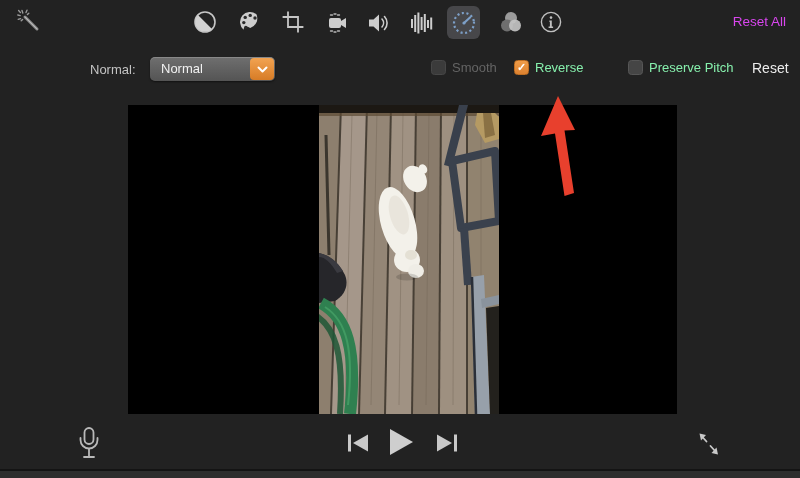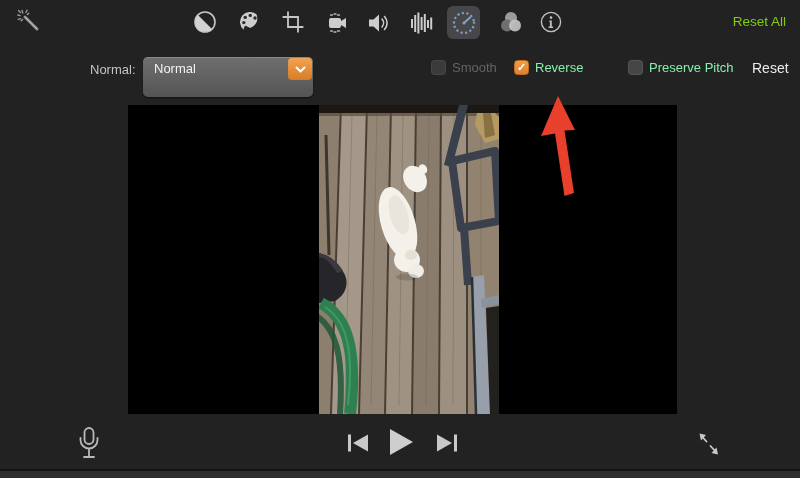--- a/index.html
+++ b/index.html
@@ -3,26 +3,26 @@
 <meta charset="utf-8">
 <style>
   html,body{margin:0;padding:0;}
   body{width:800px;height:478px;overflow:hidden;background:#232323;
        font-family:"Liberation Sans", sans-serif; -webkit-font-smoothing:antialiased;}
   .stage{position:relative;width:800px;height:478px;background:#222222;}
 
   
   .iconbox{position:absolute;display:flex;align-items:center;justify-content:center;}
   .iconbox.selected{background:#47474a;border-radius:6px;}
-  .reset-all{position:absolute;top:14px;right:14px;color:#84cc16;font-size:13.5px;cursor:default;}
+  .reset-all{position:absolute;top:14px;right:14px;color:#d946ef;font-size:13.5px;cursor:default;}
 
   
   .speed-label{position:absolute;left:90px;top:62px;color:#c4c4c4;font-size:13px;}
-  .dropdown{position:absolute;left:143px;top:57px;width:125px;height:40px;border-radius:5px;
-            background:linear-gradient(#6f6f6f,#545454);box-shadow:inset 0 1px 0 rgba(255,255,255,.18),0 1px 2px rgba(0,0,0,.5);padding-left:45px;}
+  .dropdown{position:absolute;left:150px;top:57px;width:125px;height:24px;border-radius:5px;
+            background:linear-gradient(#6f6f6f,#545454);box-shadow:inset 0 1px 0 rgba(255,255,255,.18),0 1px 2px rgba(0,0,0,.5);}
   .dropdown .dd-text{position:absolute;left:11px;top:4px;color:#f2f2f2;font-size:13px;}
   .dropdown .dd-cap{position:absolute;right:1px;top:1px;width:24px;height:22px;border-radius:4px;
             background:linear-gradient(#f2a351,#d77c26);display:flex;align-items:center;justify-content:center;}
   .checkline{position:absolute;top:60px;display:flex;align-items:center;gap:6px;}
   .cb{width:15px;height:15px;border-radius:3.5px;background:#454545;border:1px solid #565656;
       box-sizing:border-box;display:flex;align-items:center;justify-content:center;
       color:#fff;font-size:11px;font-weight:bold;line-height:1;}
   .checkline .lbl{color:#86efac;font-size:13px;}
   .checkline.disabled .cb{background:#3b3b3b;border-color:#474747;}
   .checkline.disabled .lbl{color:#646464;}

